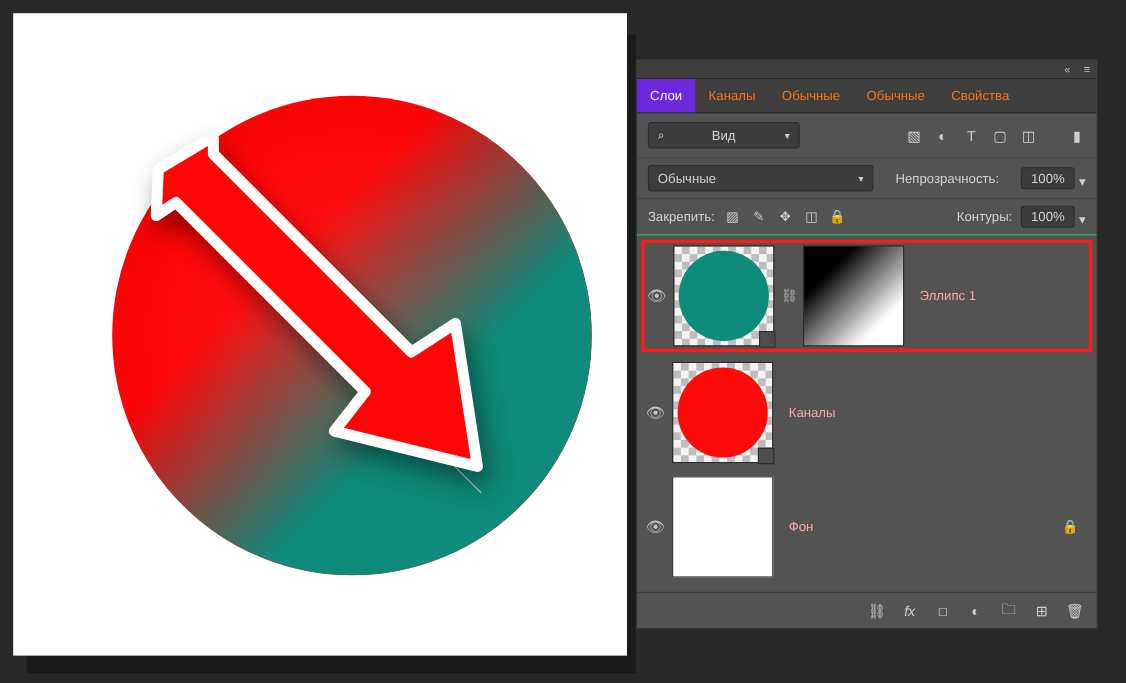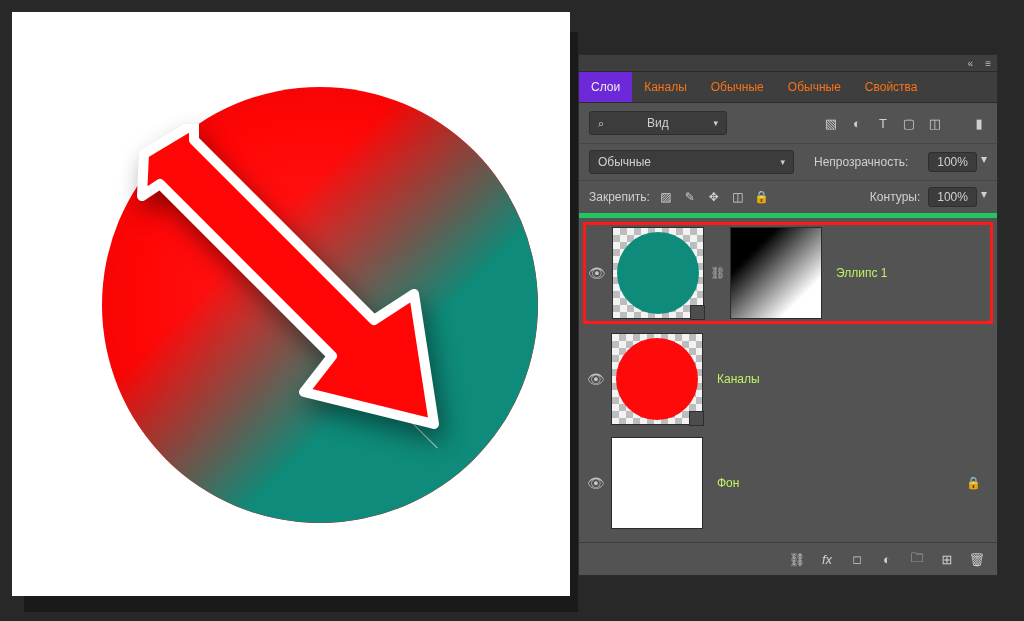--- a/index.html
+++ b/index.html
@@ -24,37 +24,37 @@
   .tab{padding:8px 12px;color:#f97316}
   .tab.active{background:#6d28d9;color:#f0f0f0}
   .filter-row{display:flex;align-items:center;gap:10px;padding:8px 10px;border-bottom:1px solid #464646}
   .select{display:flex;align-items:center;justify-content:space-between;background:#3c3c3c;border:1px solid #2e2e2e;border-radius:3px;height:22px;padding:0 8px}
   .select.search{width:120px}
   .select.blend  {flex:1}
   .select .chev{font-size:9px;margin-left:6px}
   .iconrow{display:flex;gap:10px;margin-left:auto;align-items:center}
   .iconrow .ico{width:16px;height:16px;display:flex;align-items:center;justify-content:center;color:#cfcfcf;font-size:13px}
   .row2{display:flex;align-items:center;gap:20px;padding:6px 10px;border-bottom:1px solid #464646}
-  .pct-box{display:flex;align-items:flex-start;gap:4px}
+  .pct-box{display:flex;align-items:flex-end;gap:4px}
   .pct{background:#3c3c3c;border:1px solid #2e2e2e;border-radius:3px;padding:2px 8px}
-  .lock-row{display:flex;align-items:center;gap:8px;padding:6px 10px;border-bottom:5px solid #22c55e}
+  .lock-row{display:flex;align-items:center;gap:8px;padding:6px 10px;border-bottom:1px solid #22c55e}
   .lock-row .ico{width:16px;height:16px;display:flex;align-items:center;justify-content:center;color:#cfcfcf;font-size:12px}
   
   .layers{padding:4px 4px 4px 4px}
   .layer{display:flex;align-items:center;gap:6px;padding:3px 4px;margin-bottom:6px}
   .layer.highlight{border:3px solid #ff1a1a;padding:2px 2px}
   .eye{width:18px;text-align:center;color:#c5c5c5;font-size:14px}
   .thumb{width:90px;height:90px;background:#fff;border:1px solid #2c2c2c;position:relative;flex-shrink:0}
   .thumb.checker{background:
     repeating-conic-gradient(#bdbdbd 0 25%,#f3f3f3 0 50%) 0 0/14px 14px}
   .thumb .disk{position:absolute;inset:4px;border-radius:50%}
   .thumb .sel{position:absolute;right:-2px;bottom:-2px;width:13px;height:13px;border:1px solid #2e2e2e;background:#4d4d4d}
   .mask{width:90px;height:90px;border:1px solid #2c2c2c;background:linear-gradient(135deg,#000 0%,#000 25%,#fff 78%,#fff 100%);flex-shrink:0}
   .link{width:14px;text-align:center;color:#bcbcbc;font-size:12px}
-  .lname{margin-left:8px;color:#bef264}
+  .lname{margin-left:8px;color:#fca5a5}
   .locklbl{margin-left:auto;margin-right:8px;color:#c7c7c7;font-size:12px}
   
   .panel-bottom{display:flex;justify-content:flex-end;align-items:center;gap:14px;padding:8px 12px;border-top:1px solid #3d3d3d}
   .panel-bottom .bico{width:16px;height:16px;display:flex;align-items:center;justify-content:center;color:#cfcfcf;font-size:13px}
   .ml-auto{margin-left:auto}
 </style>
 </head>
 <body>
 
 <div class="stage">

